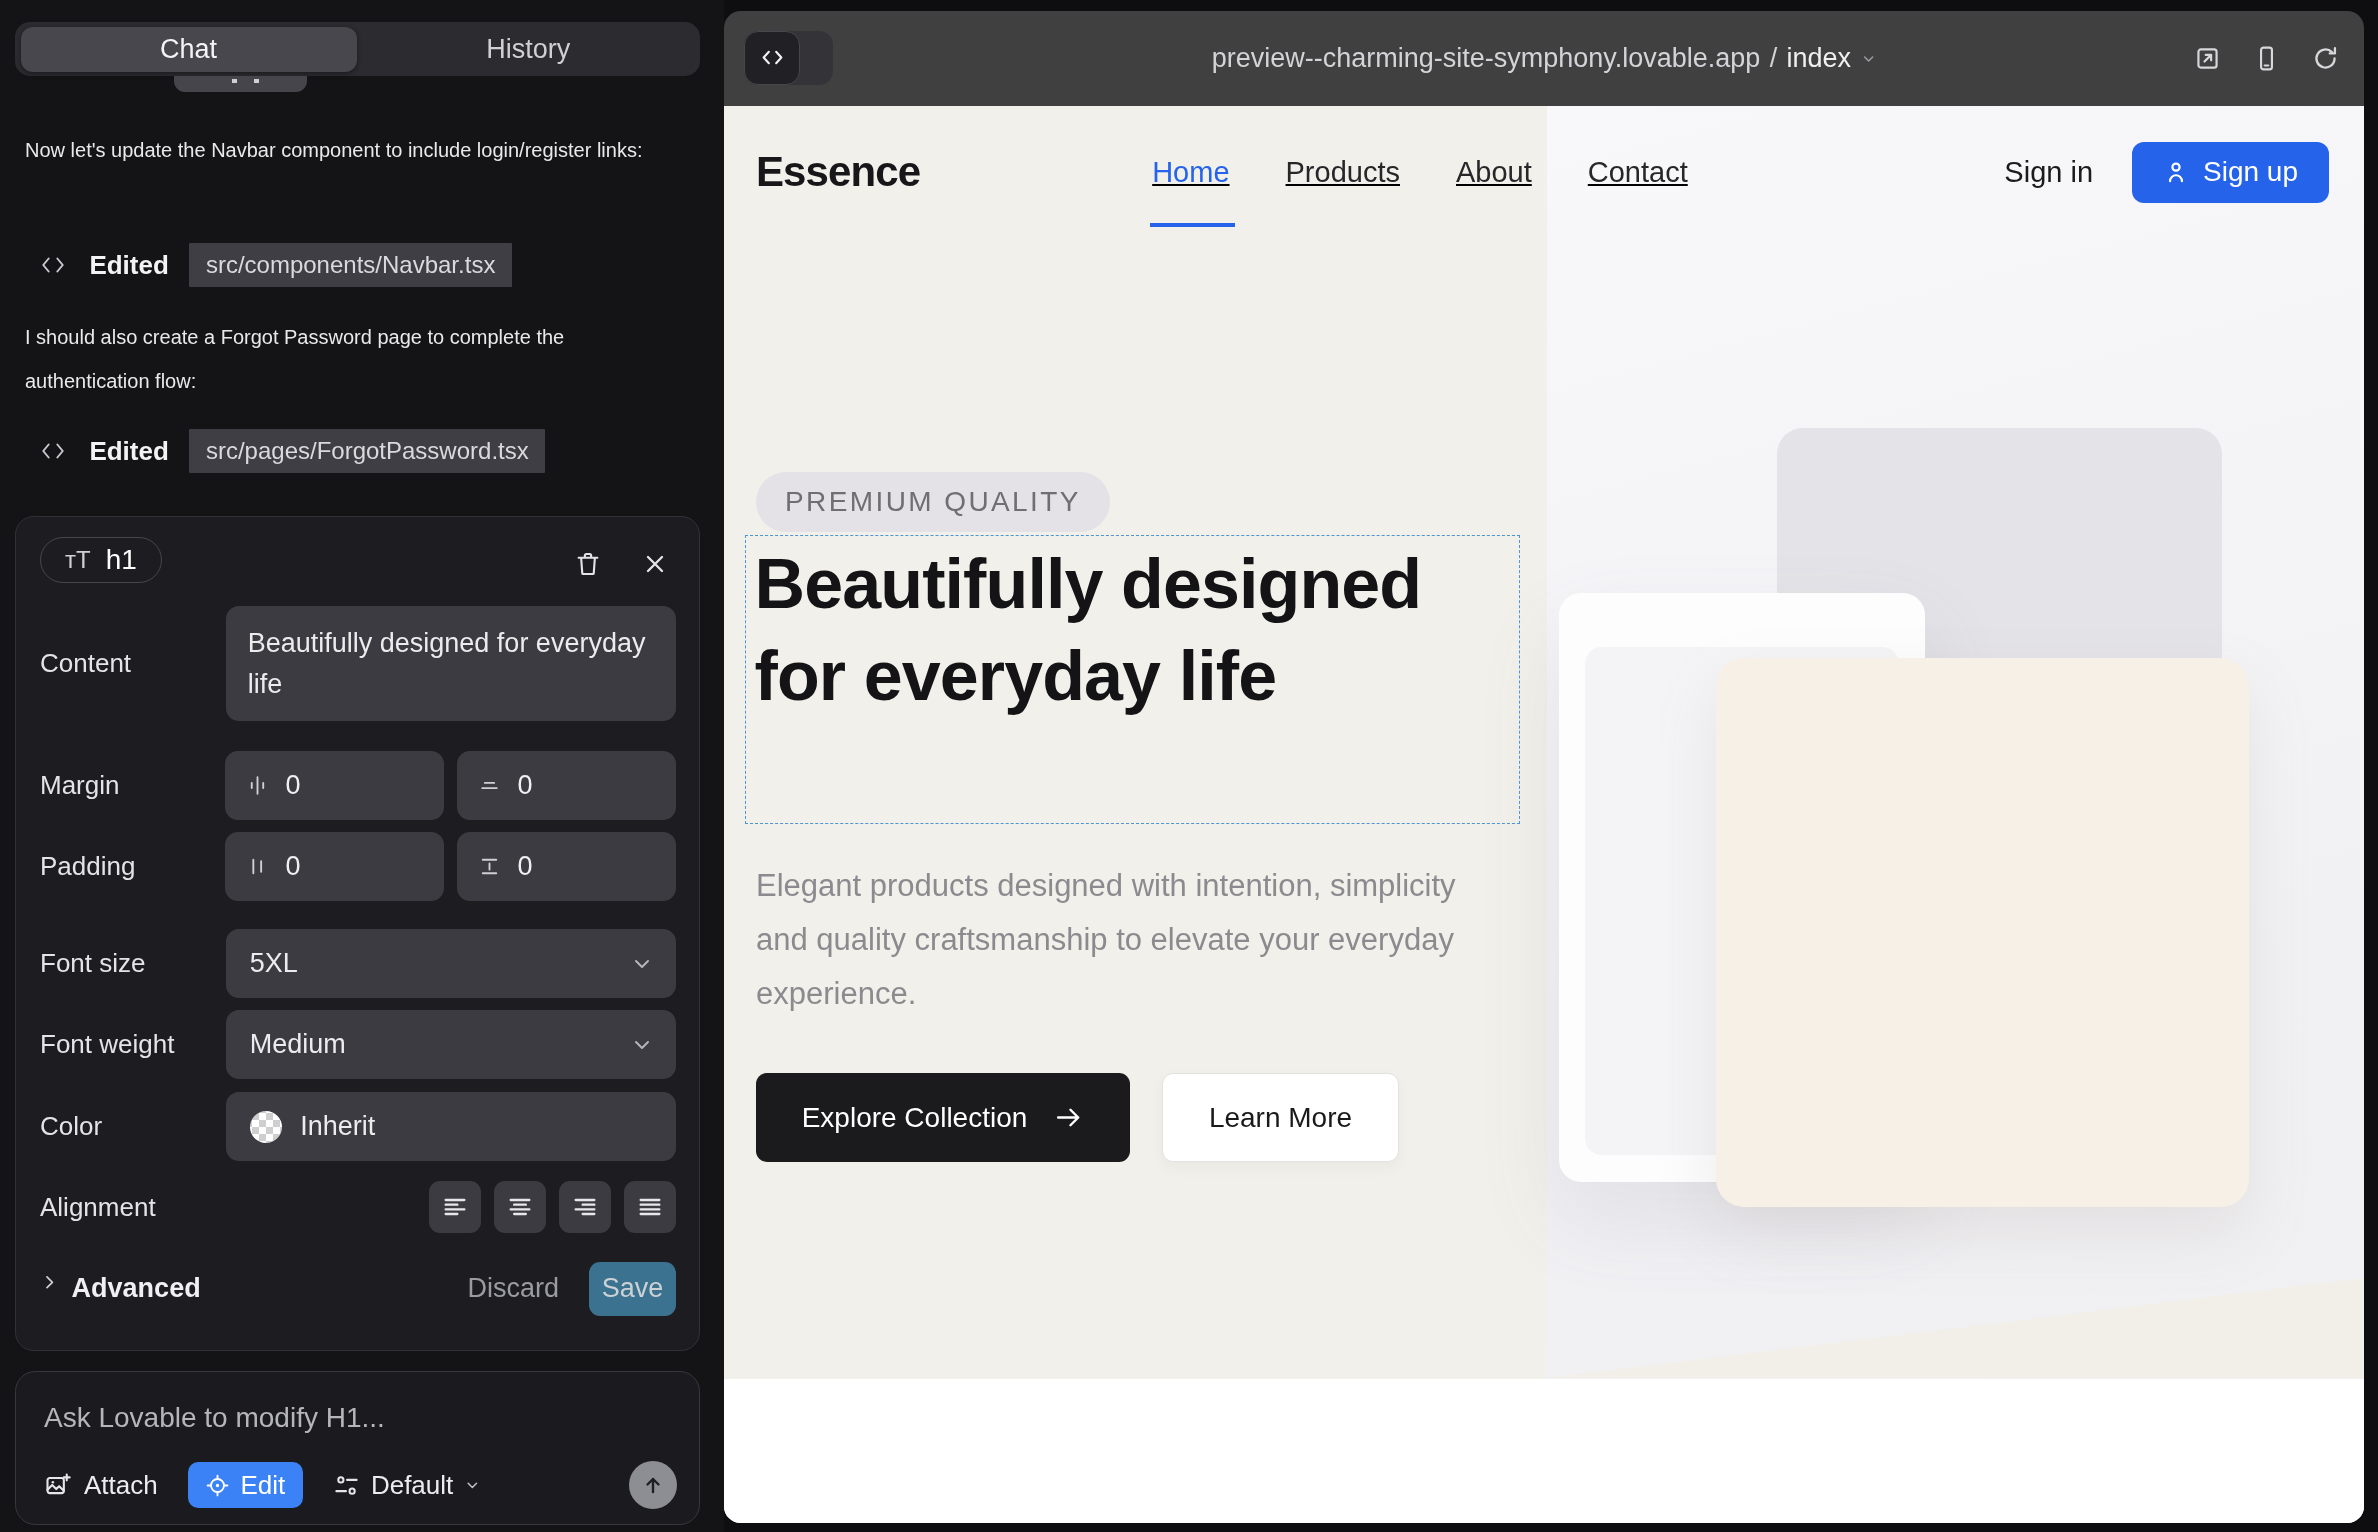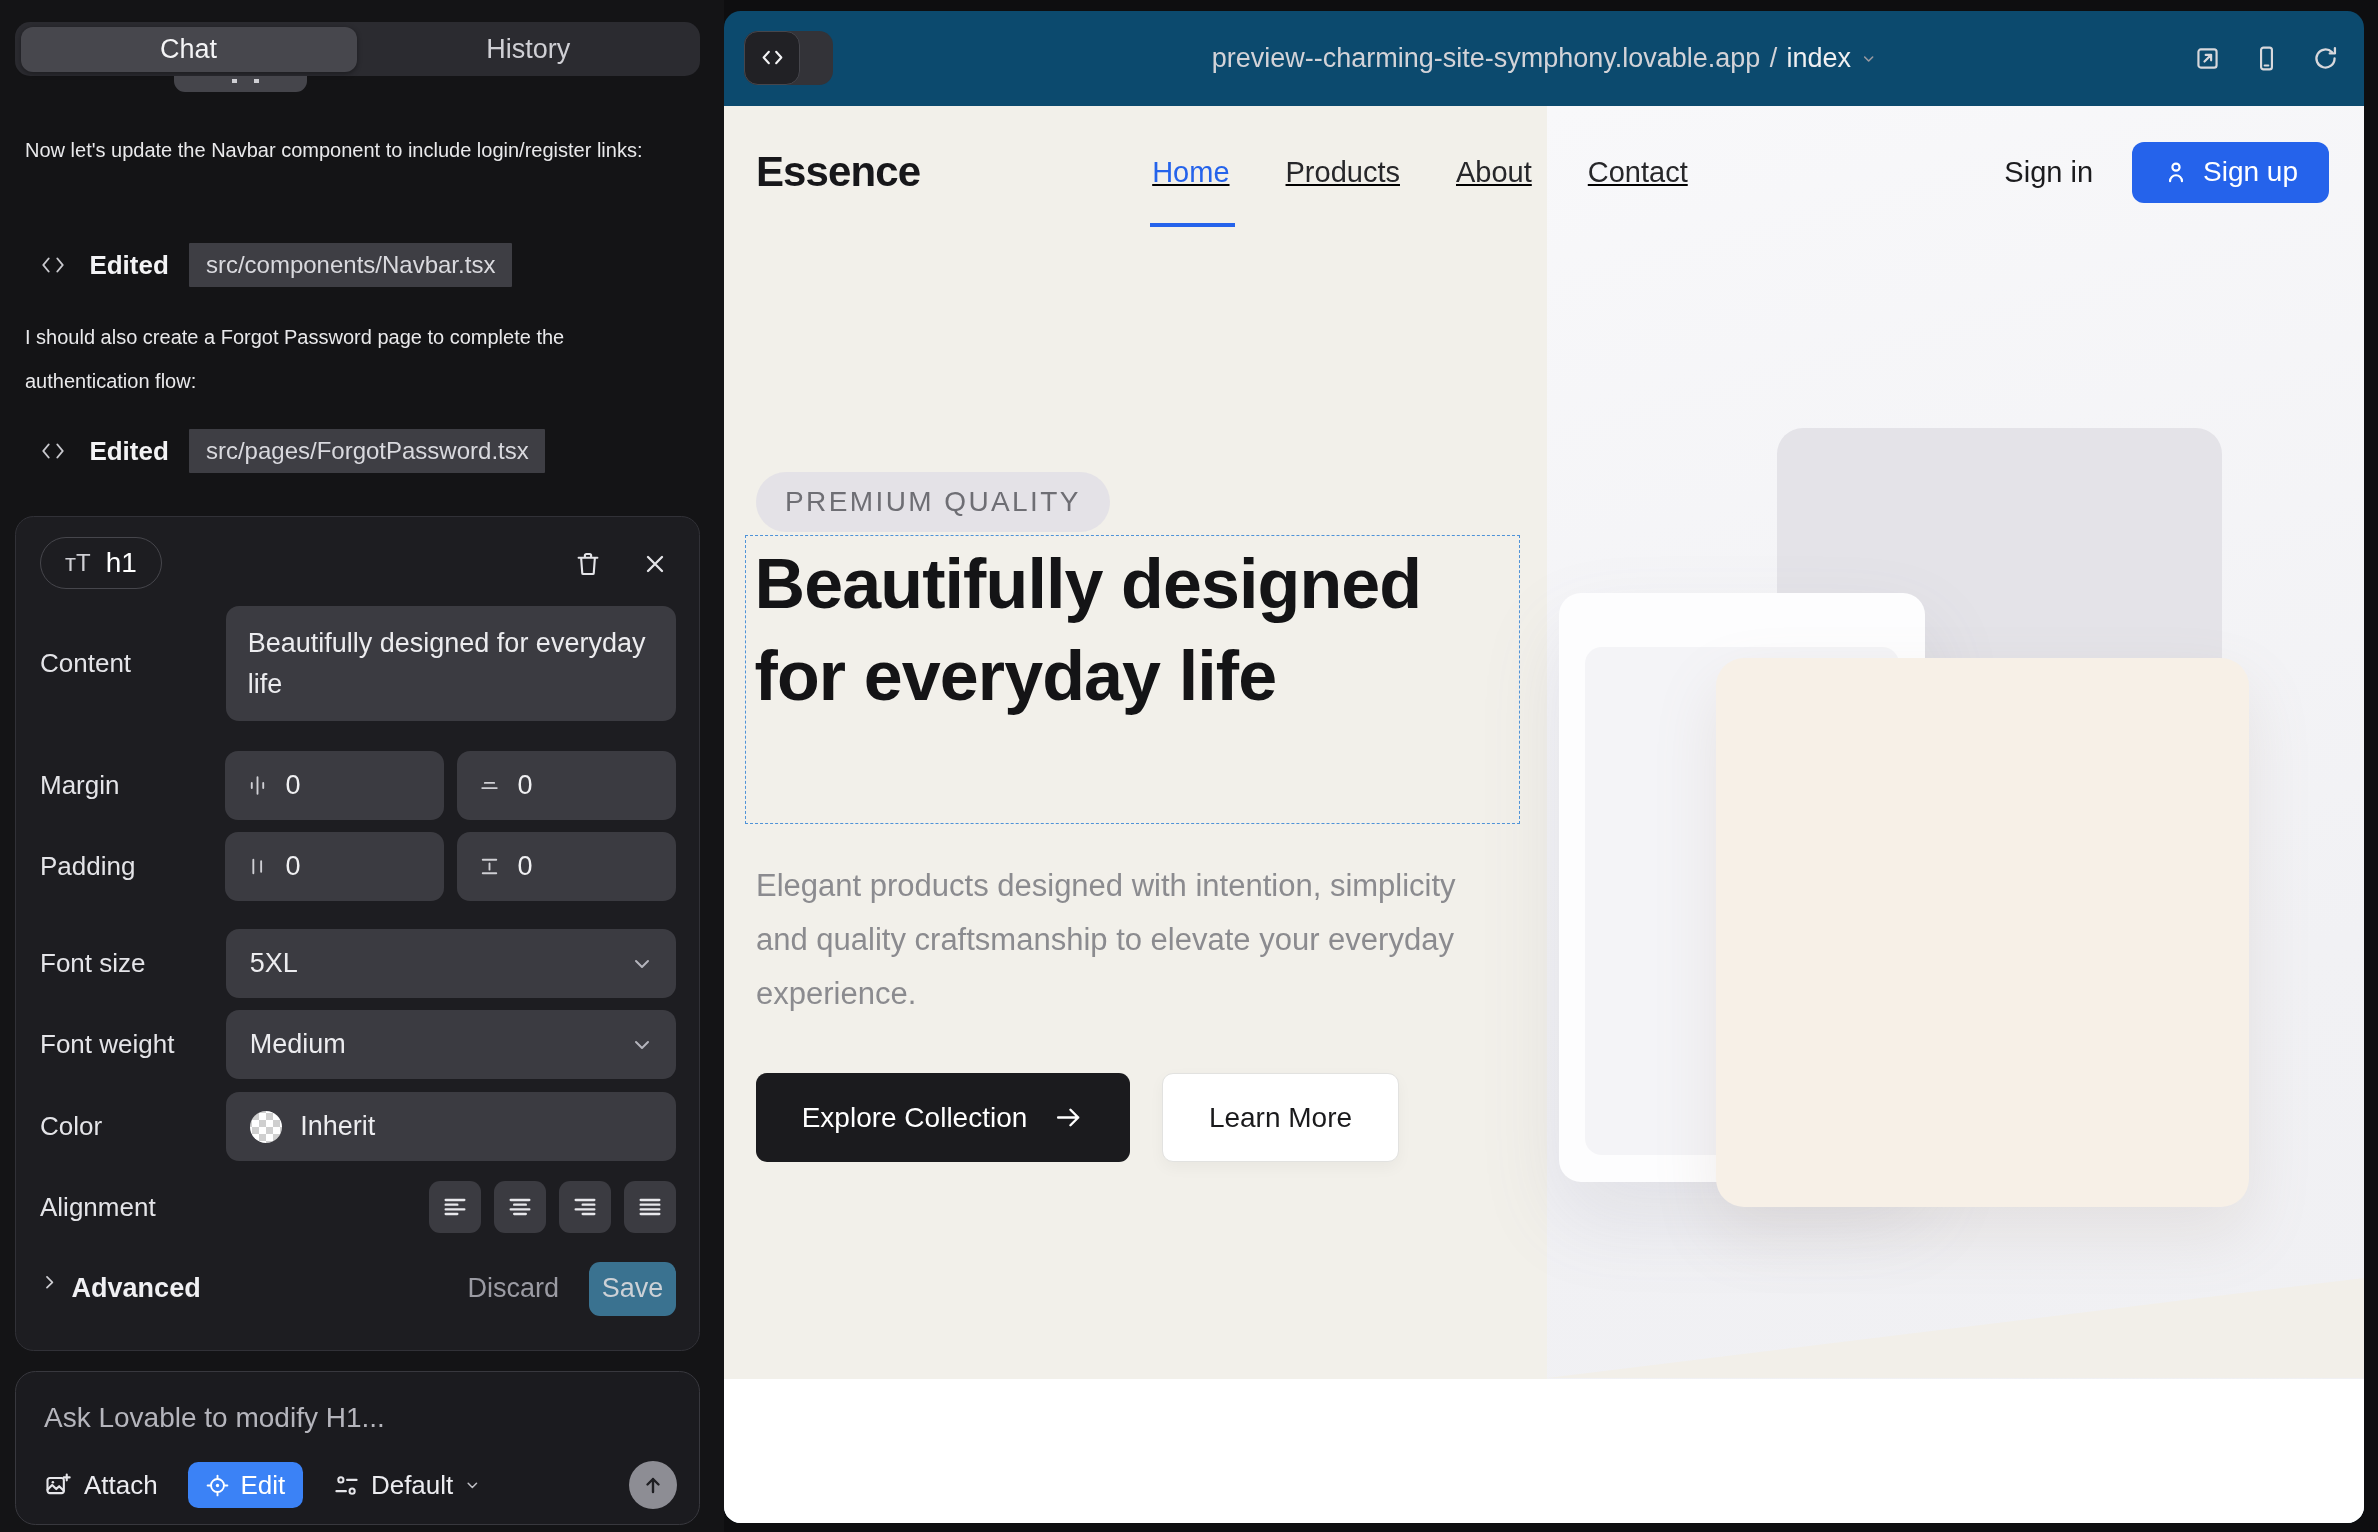--- a/index.html
+++ b/index.html
@@ -20,21 +20,21 @@
   .partial-chip .dot.d1 { left:58px; } .partial-chip .dot.d2 { left:80px; }
 
   .chat-msg { left:25px; width:660px; font-size:20px; line-height:44px; color:#e9e9eb; }
   .edit-row { left:37px; height:48px; display:flex; align-items:center; gap:20.4px; }
   .edit-row .code-ic { color:#c9c9ce; width:32px; height:26px; }
   .edit-row .edited { font-size:26px; font-weight:700; color:#f3f3f5; }
   .file-chip { background:#3e3e44; border-radius:1px; padding:8.3px 16.7px; font-size:24px; color:#d9d9de; }
 
   
   .editor { left:15px; top:516px; width:685px; height:835px; background:#1d1d21; border:1.9px solid #313137; border-radius:18.6px; }
-  .tag-pill { left:24px; top:20.4px; height:52px; padding:0 24px; border:1.9px solid #46464c; border-radius:927px; display:flex; align-items:center; gap:15px; }
+  .tag-pill { left:24px; top:20.4px; height:46px; padding:0 24px; border:1.9px solid #46464c; border-radius:927px; display:flex; align-items:center; gap:15px; }
   .tag-pill .tglyph { font-size:24px; color:#cfcfd4; }
   .tag-pill .tname { font-size:28px; color:#ffffff; }
   .icon-btn { width:41px; height:41px; display:flex; align-items:center; justify-content:center; color:#e4e4e8; }
   .row { left:24px; width:636px; display:flex; align-items:center; }
   .row .lbl { width:186px; font-size:26px; font-weight:500; color:#e4e4e8; }
   .row .field-area { flex:1; display:flex; gap:13px; }
   .inputbox { height:69px; background:#3b3b41; border-radius:13px; display:flex; align-items:center; padding:0 20.4px; gap:15px; color:#f0f0f2; }
   .inputbox .ic { color:#cfcfd4; width:25px; height:25px; flex:none; }
   .inputbox .val { font-size:27px; }
   .half { width:219px; }
@@ -57,21 +57,21 @@
   .attach .ic { width:28px; height:28px; color:#e6e6ea; }
   .edit-btn { margin-left:30px; height:46px; background:#3b82f6; border-radius:10.2px; display:flex; align-items:center; gap:10.2px; padding:0 17.6px; color:#ffffff; font-size:26px; }
   .edit-btn .ic { width:25px; height:25px; }
   .mode { margin-left:30px; display:flex; align-items:center; gap:11px; color:#ececf0; font-size:26px; }
   .mode .ic { width:27px; height:27px; color:#e6e6ea; }
   .mode .chev { width:16.7px; height:16.7px; color:#c0c0c6; }
   .send { margin-left:auto; width:48px; height:48px; border-radius:50%; background:#8d8d94; display:flex; align-items:center; justify-content:center; color:#1e1e22; }
   .send .ic { width:24px; height:24px; }
 
   
-  .browser { left:724px; top:11px; width:1640px; height:1512px; background:#0c4a6e; border-radius:16.7px; overflow:hidden; }
+  .browser { left:724px; top:11px; width:1640px; height:1512px; background:#404040; border-radius:16.7px; overflow:hidden; }
   .chrome { position:absolute; left:0; top:0; width:100%; height:95px; display:flex; align-items:center; }
   .view-toggle { position:absolute; left:20.4px; top:19.5px; width:89px; height:54px; background:#333338; border-radius:14px; }
   .view-toggle .seg { position:absolute; left:0; top:0; width:56px; height:54px; background:#212125; border:1.9px solid #46464c; border-radius:14px; display:flex; align-items:center; justify-content:center; color:#f2f2f4; }
   .view-toggle .seg .ic { width:25px; height:25px; }
   .urlbar { position:absolute; left:50%; top:0; height:95px; transform:translateX(-50%); display:flex; align-items:center; gap:9.3px; }
   .urlbar .u { font-size:27px; color:#d3d3d8; }
   .urlbar .sep { font-size:27px; color:#d3d3d8; }
   .urlbar .pg { font-size:27px; color:#f0f0f2; }
   .urlbar .chev { width:16px; height:16px; color:#9a9aa1; }
   .chrome-icons { position:absolute; right:24px; top:0; height:95px; display:flex; align-items:center; gap:30px; color:#d8d8dc; }

